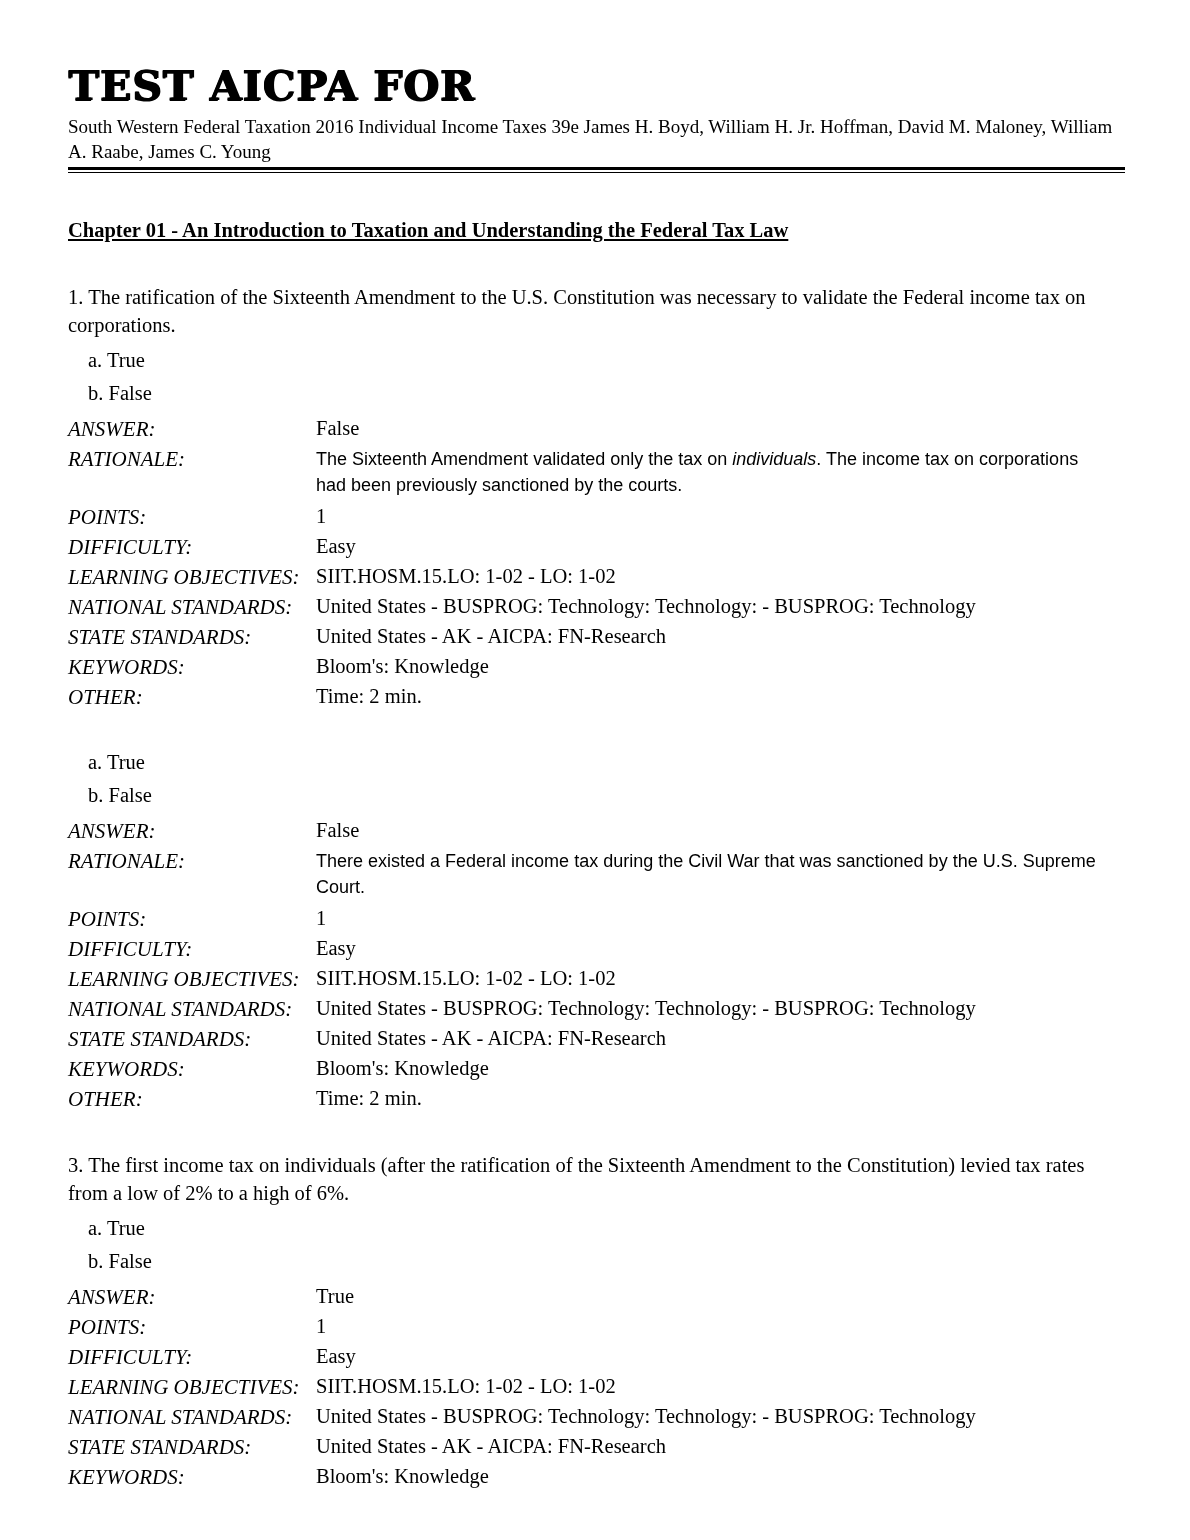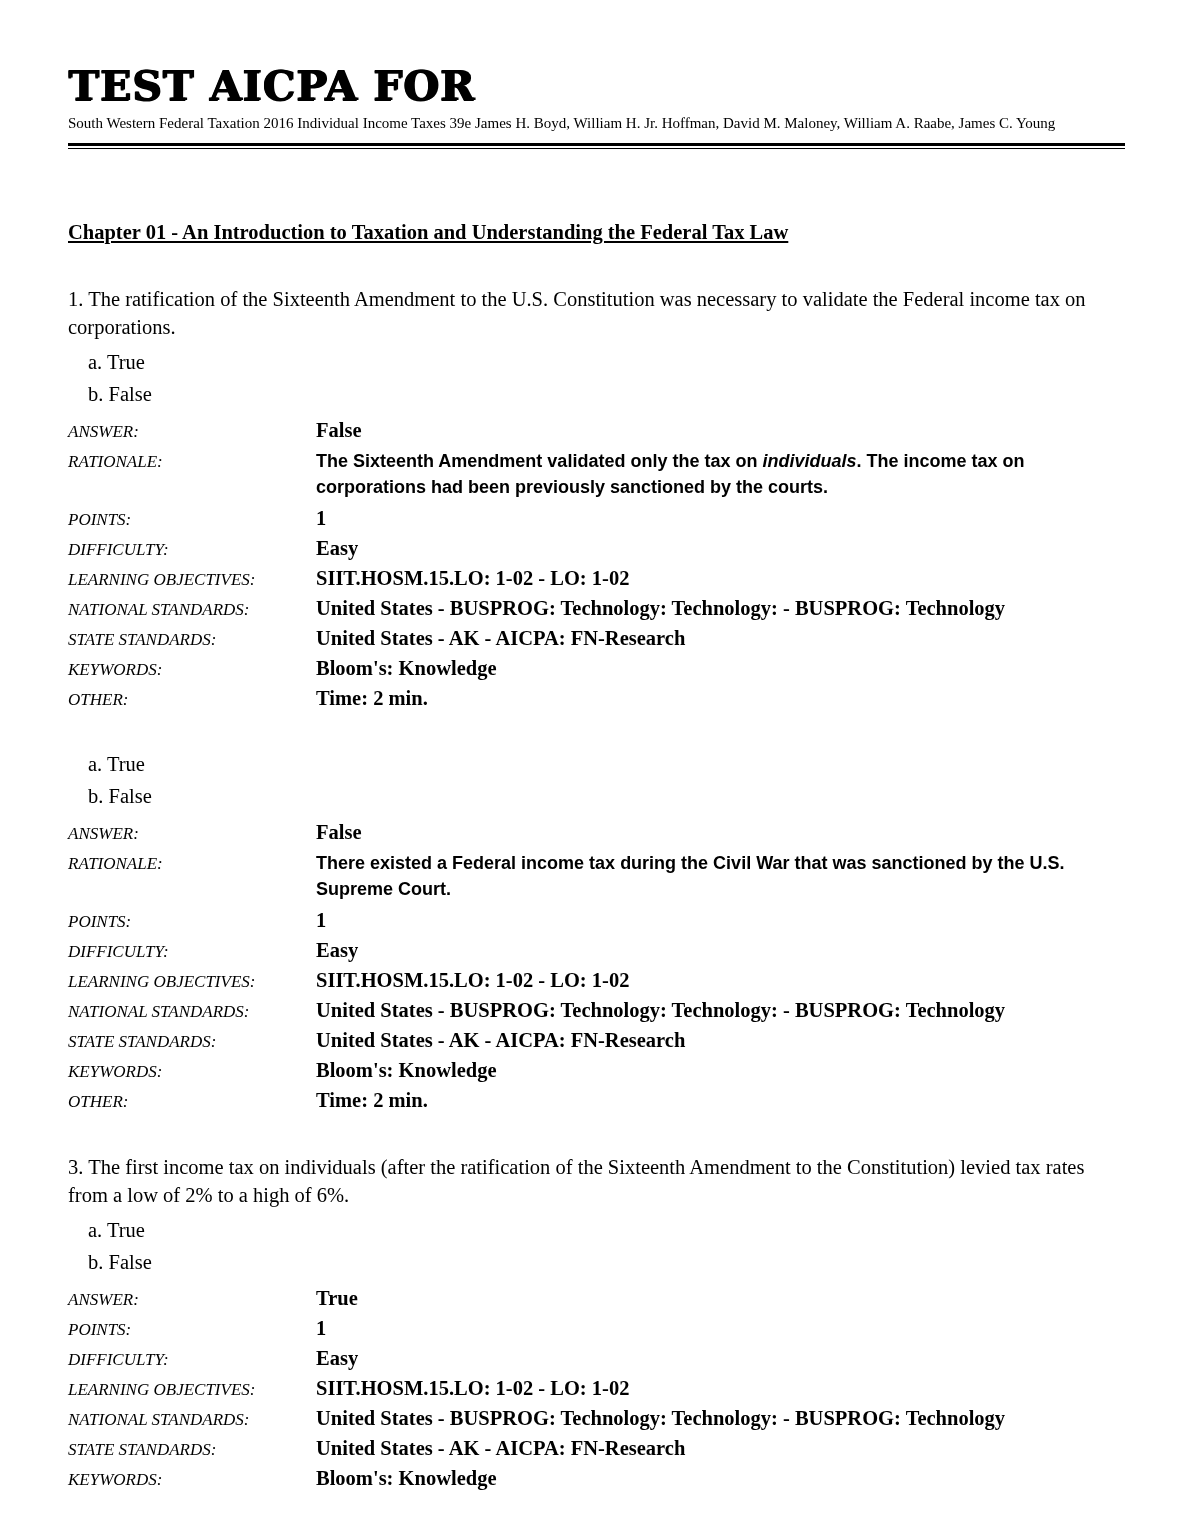--- a/index.html
+++ b/index.html
@@ -16,56 +16,56 @@
   .title {
     font-family: "DejaVu Serif", serif;
     font-weight: 700;
     font-size: 41px;
     letter-spacing: 1px;
     text-shadow: 1.6px 0 0 #000, 0 0.6px 0 #000;
     line-height: 1.1;
     margin-bottom: 5px;
   }
   .subtitle {
-    font-size: 15px;
+    font-size: 19px;
     line-height: 1.32;
-    padding-bottom: 9px;
+    padding-bottom: 3px;
   }
   .divider {
     border-top: 3px solid #000;
     border-bottom: 1px solid #000;
     height: 6px;
     width: 100%;
   }
   .chapter-range {
     font-weight: bold;
     font-size: 21px;
     margin-top: 3px;
   }
   .section-heading {
     display: inline-block;
     font-size: 20.5px;
     font-weight: bold;
     text-decoration: underline;
-    margin-top: 72px;
+    margin-top: 46px;
   }
 
   .question { margin-top: 42px; }
   .qtext { font-size: 20.5px; line-height: 1.36; }
   .option { font-size: 20.5px; margin-left: 20px; margin-top: 8px; line-height: 1.2; }
   .fields { margin-top: 13px; }
   .frow { display: flex; align-items: flex-start; margin-bottom: 8px; }
   .flabel {
     flex: 0 0 248px;
     font-style: italic;
-    font-size: 17px;
+    font-size: 21px;
     line-height: 21px;
     padding-top: 1px;
   }
-  .fvalue { font-size: 20.5px; line-height: 21px; font-weight: bold; }
+  .fvalue { font-size: 20.5px; line-height: 21px; }
   .fvalue.sans {
     font-family: "Liberation Sans", sans-serif;
     font-size: 18px;
     line-height: 26px;
     max-width: 790px;
     margin-top: -2px;
   }
 </style>
 </head>
 <body>

